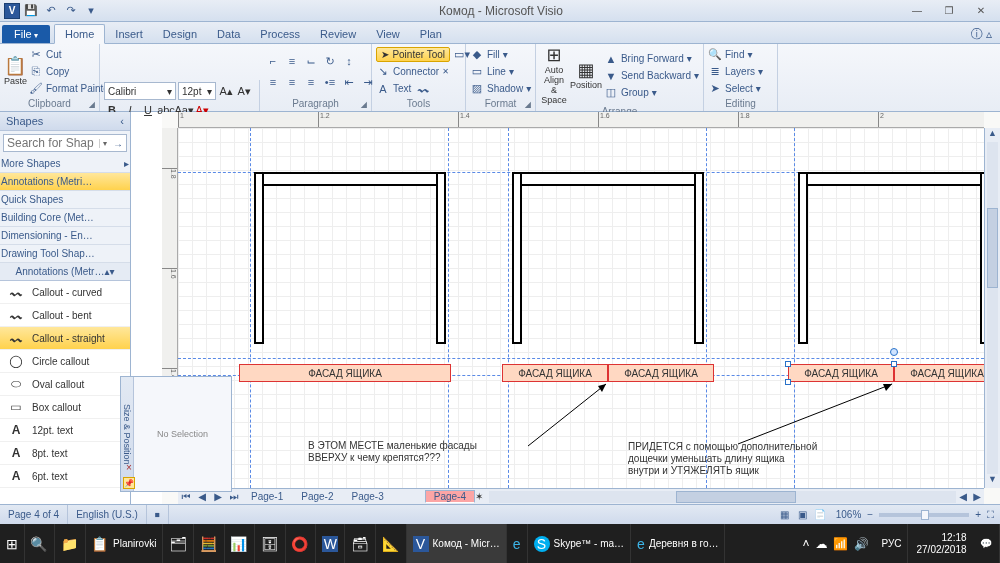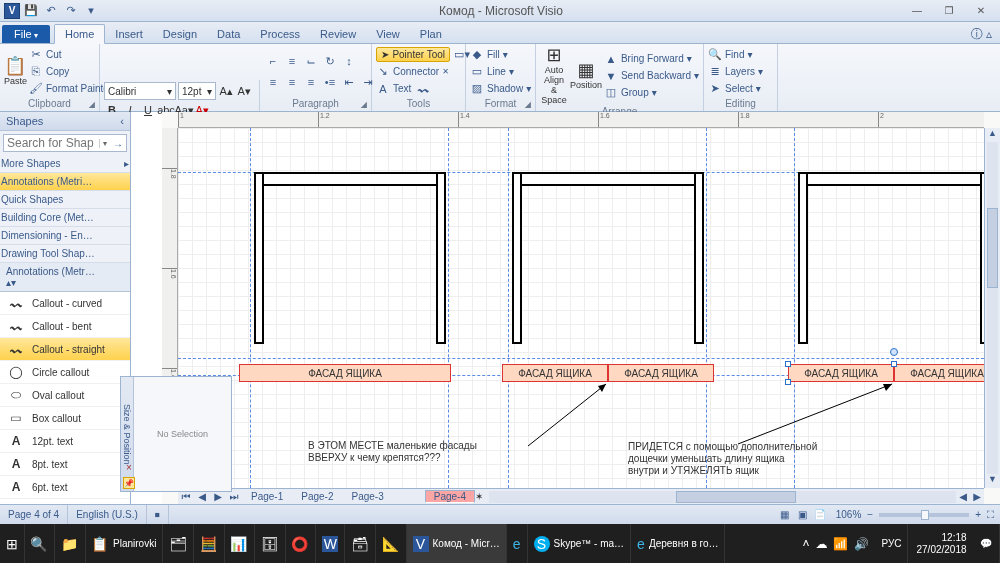--- a/index.html
+++ b/index.html
@@ -52,21 +52,21 @@
 .workspace { display: flex; height: 392px; gap: 31px; }
 .shapes-panel { width: 131px; background: #eef2f8; border-right: 1px solid #9db4d1; display: flex; flex-direction: column; }
 .sp-head { background: linear-gradient(#e2e9f3,#cfdaec); padding: 3px 6px; font-size: 11px; color: #3a5a8a; display: flex; justify-content: space-between; align-items: center; border-bottom: 1px solid #b5c4db; }
 .sp-search { padding: 3px; }
 .sp-search .inp { display: flex; border: 1px solid #a7b8cf; background: #fff; height: 18px; align-items: center; }
 .sp-search input { border: none; flex: 1; font-size: 12px; padding: 0 3px; outline: none; width: 70px; }
 .sp-search .dd { font-size: 8px; padding: 0 3px; color: #666; border-left: 1px solid #ccc; }
 .sp-search .go { width: 16px; display: flex; align-items: center; justify-content: center; font-size: 10px; color: #3a5a8a; }
 .sp-cat { padding: 3px 1px; font-size: 10px; color: #3a5a8a; border-bottom: 1px solid #d5dde9; cursor: pointer; display: flex; justify-content: space-between; align-items: center; white-space: nowrap; overflow: hidden; }
 .sp-cat.sel { background: linear-gradient(#ffe79b,#ffd24d); }
-.sp-sub { background: #e5ebf4; padding: 3px 6px; font-size: 10px; color: #3a5a8a; border-bottom: 1px solid #b5c4db; display: flex; justify-content: center; flex-direction: column; }
+.sp-sub { background: #e5ebf4; padding: 3px 6px; font-size: 10px; color: #3a5a8a; border-bottom: 1px solid #b5c4db; display: flex; justify-content: center; }
 .sp-list { flex: 1; overflow: auto; background: #fff; }
 .sp-item { display: flex; align-items: center; gap: 6px; padding: 4px 6px; font-size: 10px; color: #333; border-bottom: 1px solid #f0f0f0; }
 .sp-item.sel { background: linear-gradient(#ffe79b,#ffd24d); }
 .sp-item .ic { width: 20px; height: 14px; display: flex; align-items: center; justify-content: center; font-size: 12px; }
 
 .canvas-area { flex: 1; position: relative; background: #f9f9f7; overflow: hidden; }
 .hruler { position: absolute; top: 0; left: 16px; right: 16px; height: 16px; background: #f0f0ee; border-bottom: 1px solid #aaa; font-size: 7px; color: #666; display: flex; }
 .hruler .tick { position: absolute; top: 0; height: 100%; border-left: 1px solid #888; padding-left: 1px; line-height: 8px; }
 .vruler { position: absolute; left: 0; top: 16px; bottom: 16px; width: 16px; background: #f0f0ee; border-right: 1px solid #aaa; }
 .vruler .tick { position: absolute; left: 0; width: 100%; border-top: 1px solid #888; font-size: 7px; color: #666; writing-mode: vertical-rl; line-height: 8px; }

